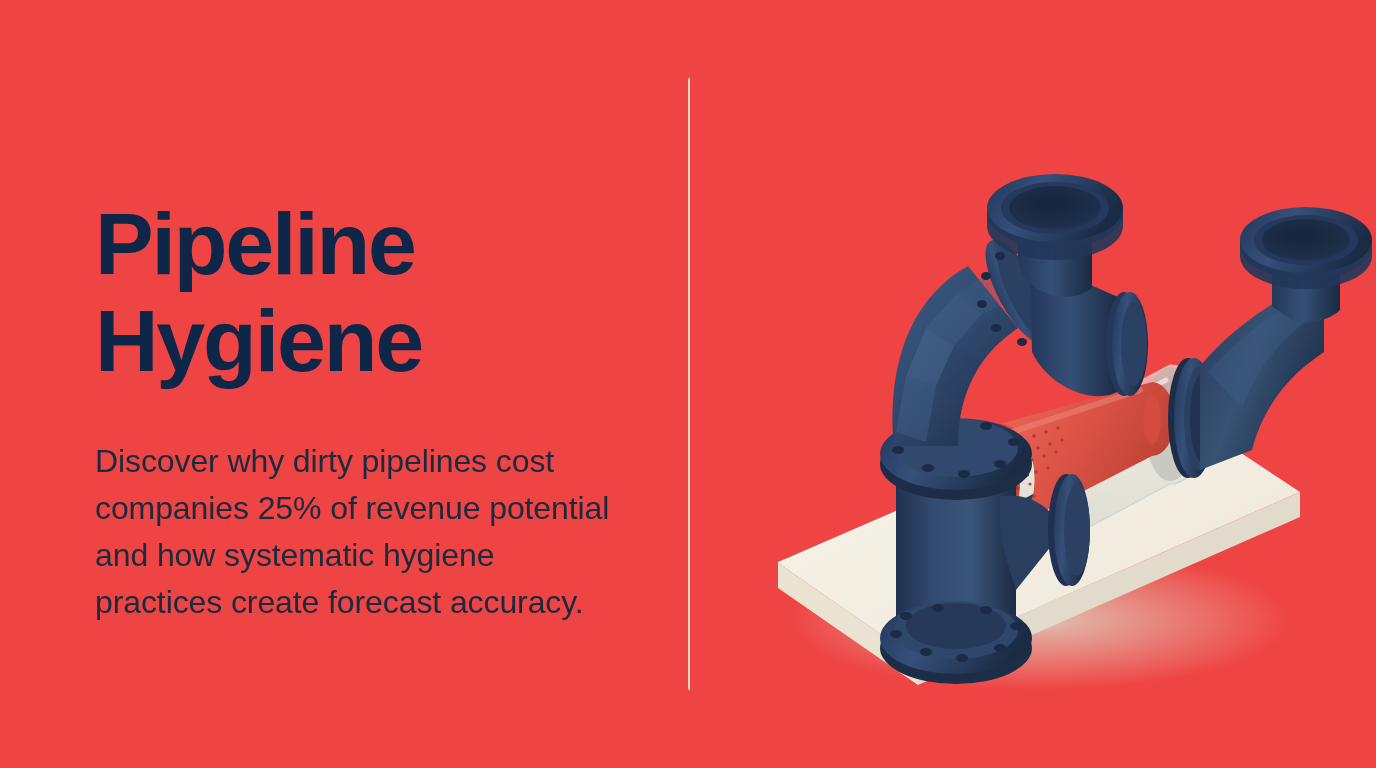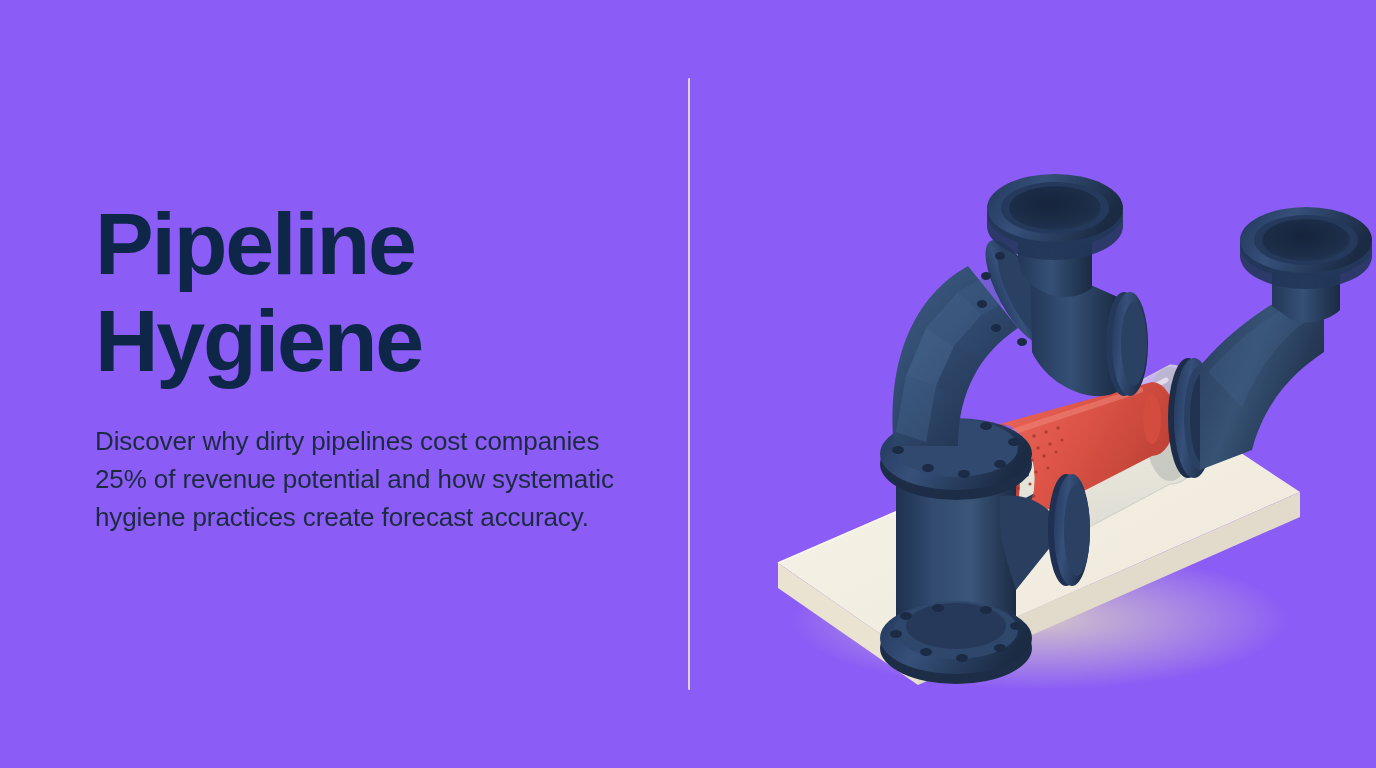--- a/index.html
+++ b/index.html
@@ -7,44 +7,44 @@
   html, body {
     width:1376px; height:768px;
     overflow:hidden;
     font-family:"Liberation Sans", sans-serif;
   }
   body { background:#F5F1E6; }
 
   .slide {
     position:relative;
     width:1376px; height:768px;
-    background:#8b5cf6;
+    background:#ef4444;
     overflow:hidden;
   }
 
   
   .text-panel {
     position:absolute;
     left:95px; top:196px;
     width:540px;
   }
   .headline {
     font-family:"Liberation Sans", sans-serif;
     font-weight:700;
     font-size:88px;
     line-height:1.10;
     letter-spacing:-2.2px;
     color:#0E2748;
     white-space:pre-line;
   }
   .subhead {
-    margin-top:32px;
+    margin-top:48px;
     font-family:"Liberation Sans", sans-serif;
     font-weight:400;
-    font-size:26px;
+    font-size:32px;
     line-height:1.47;
     letter-spacing:-0.1px;
     color:#1B2B3F;
     width:520px;
   }
 
   
   .divider {
     position:absolute;
     left:688px; top:78px;

